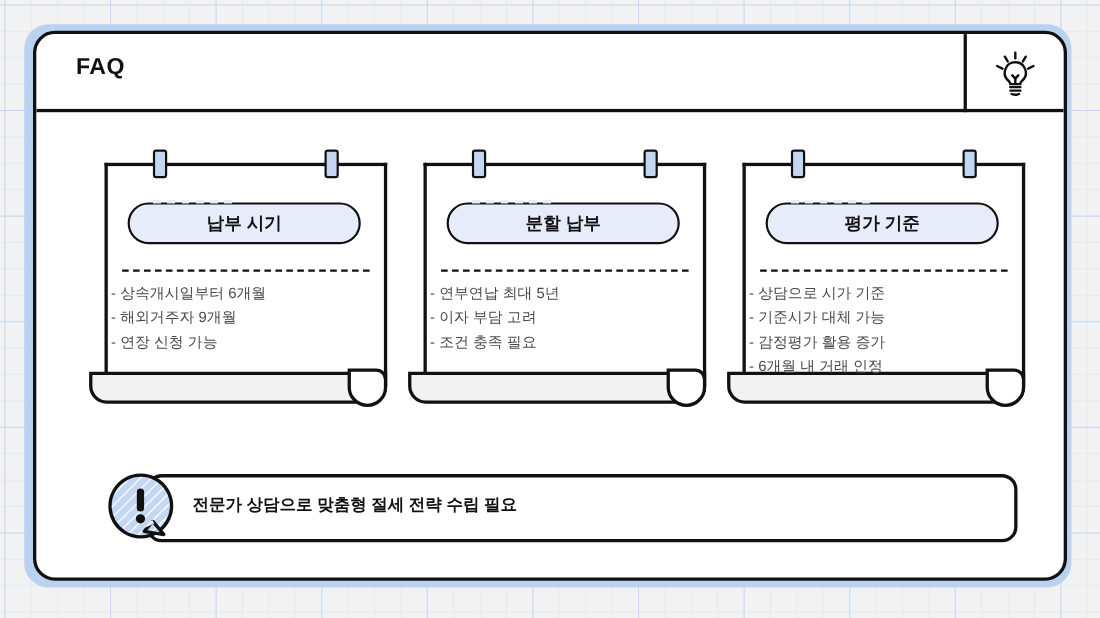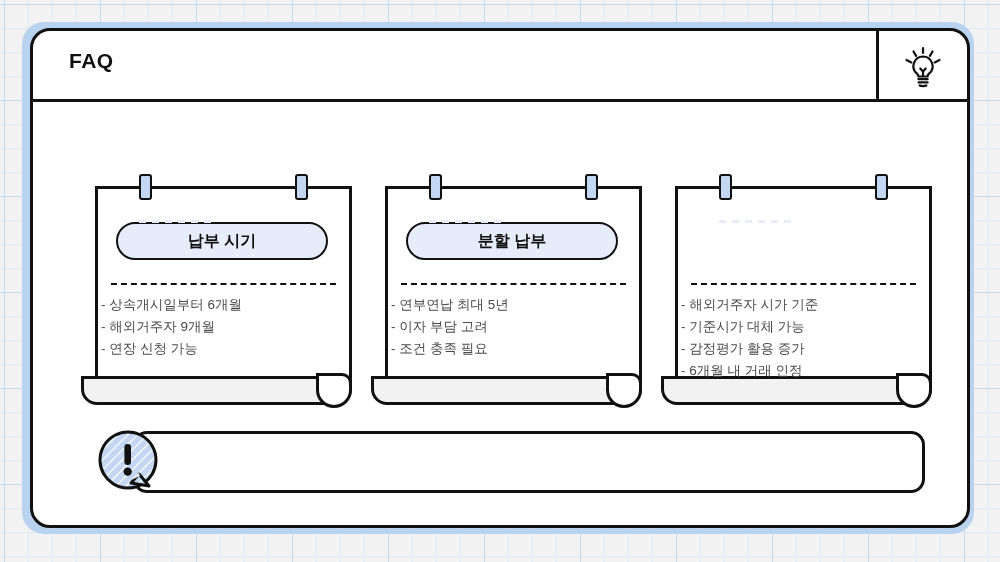--- a/index.html
+++ b/index.html
@@ -85,21 +85,20 @@
   }
   #bulb-cell svg { display: block; }
 
   
   #cards {
     position: absolute;
     left: 0;
     top: 71px;
     width: 940px;
     height: 300px;
-    margin-top: 38px;
   }
   .card {
     position: absolute;
     top: 46px;
     width: 257px;
     height: 200px;
   }
   .card.c0 { left: 62px; }
   .card.c1 { left: 352px; text-decoration: underline; }
   .card.c2 { left: 642px; }
@@ -316,34 +315,38 @@
         </div>
       </div>
 
       <div class="card c2">
         <div class="paper"></div>
         <div class="clip left"></div>
         <div class="clip right"></div>
         <div class="roll">
           <div class="roll-curl"></div>
         </div>
+        <div class="pill">
+          <span>평가 기준</span>
+        </div>
         <div class="pill-dash"></div>
         <div class="sep"></div>
         <div class="lines">
-          <div class="ln">- 해외거주자 시가 기준</div>
+          <div class="ln">- 상담으로 시가 기준</div>
           <div class="ln">- 기준시가 대체 가능</div>
           <div class="ln">- 감정평가 활용 증가</div>
           <div class="ln">- 6개월 내 거래 인정</div>
         </div>
       </div>
 
     </div>
 
     <div id="callout">
       <div id="callout-bar"></div>
+      <div id="callout-text">전문가 상담으로 맞춤형 절세 전략 수립 필요</div>
       <div id="bubble">
         <svg width="66" height="66" viewBox="0 0 66 66">
           <defs>
             <pattern id="hatch" width="7" height="7" patternTransform="rotate(45)" patternUnits="userSpaceOnUse">
               <rect width="7" height="7" fill="#c3d7f2"></rect>
               <line x1="0" y1="0" x2="0" y2="7" stroke="#ffffff" stroke-width="2.4"></line>
             </pattern>
           </defs>
           <path d="M33 5 a28 28 0 1 1 -0.01 0 z" fill="url(#hatch)" stroke="#111" stroke-width="3"></path>
           <path d="M44 47 l10 12 l-18 -3 z" fill="url(#hatch)" stroke="#111" stroke-width="3" stroke-linejoin="round"></path>

